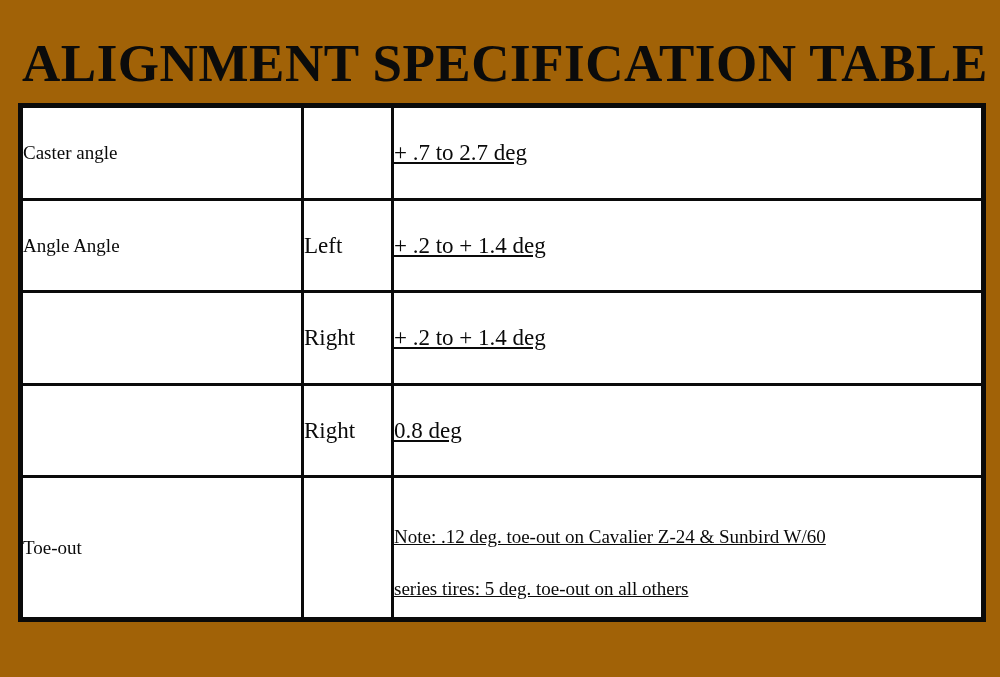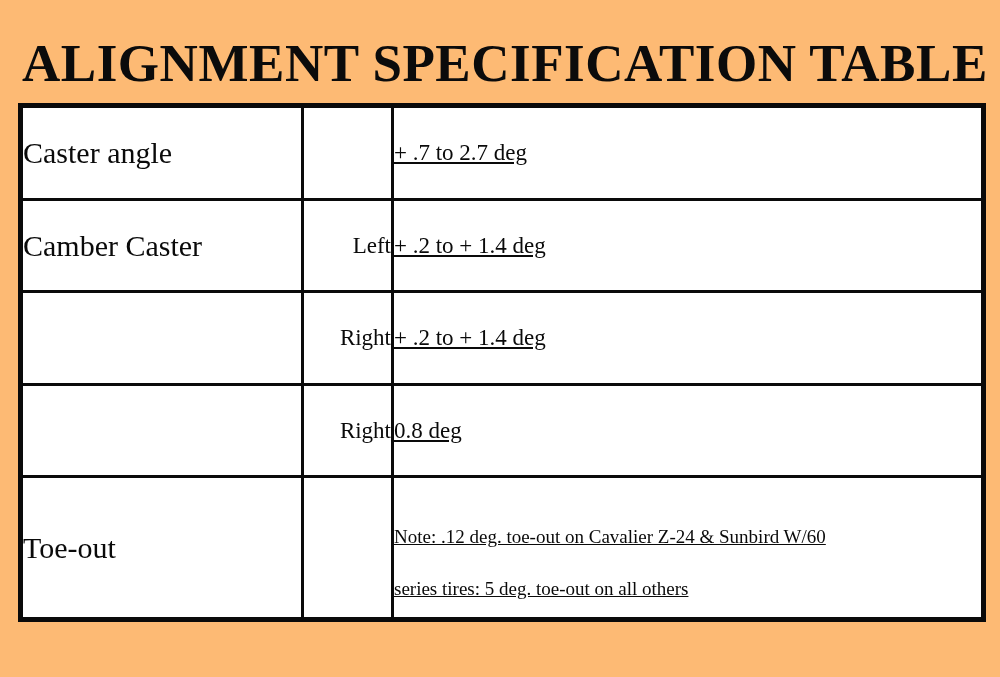--- a/index.html
+++ b/index.html
@@ -12,21 +12,21 @@
     height: 677px;
     font-family: "Liberation Serif", "DejaVu Serif", serif;
     color: #0a0a0a;
     overflow: hidden;
   }
 
   .page {
     position: relative;
     width: 1000px;
     height: 677px;
-    background: #fdba74;
+    background: #a16207;
   }
 
   
   .doc-title {
     position: absolute;
     left: 22px;
     top: 36px;
     width: 952px;
     height: 56px;
     line-height: 56px;
@@ -61,27 +61,27 @@
     padding: 0;
     vertical-align: middle;
   }
 
   col.col-param  { width: 282px; }
   col.col-side   { width: 90px;  }
   col.col-value  { width: 591px; }
 
   .cell-param {
     padding-left: 12px;
-    font-size: 30px;
+    font-size: 19px;
     line-height: 28px;
     white-space: nowrap;
     margin-left: 8px;
   }
   .cell-side {
-    text-align: right;
+    text-align: left;
     font-size: 23px;
     line-height: 28px;
   }
   .cell-value {
     padding-left: 14px;
     font-size: 23px;
     line-height: 28px;
     white-space: nowrap;
     text-decoration: underline;
   }
@@ -113,21 +113,21 @@
       <tbody>
 
         <tr class="row-std">
           <td class="cell-param">Caster angle</td>
           <td class="cell-side"></td>
           <td class="cell-value">+ .7 to 2.7 deg</td>
         </tr>
 
 
         <tr class="row-std">
-          <td class="cell-param">Camber Caster</td>
+          <td class="cell-param">Angle Angle</td>
           <td class="cell-side">Left</td>
           <td class="cell-value">+ .2 to + 1.4 deg</td>
         </tr>
 
         <tr class="row-std">
           <td class="cell-param"></td>
           <td class="cell-side">Right</td>
           <td class="cell-value">+ .2 to + 1.4 deg</td>
         </tr>
 

